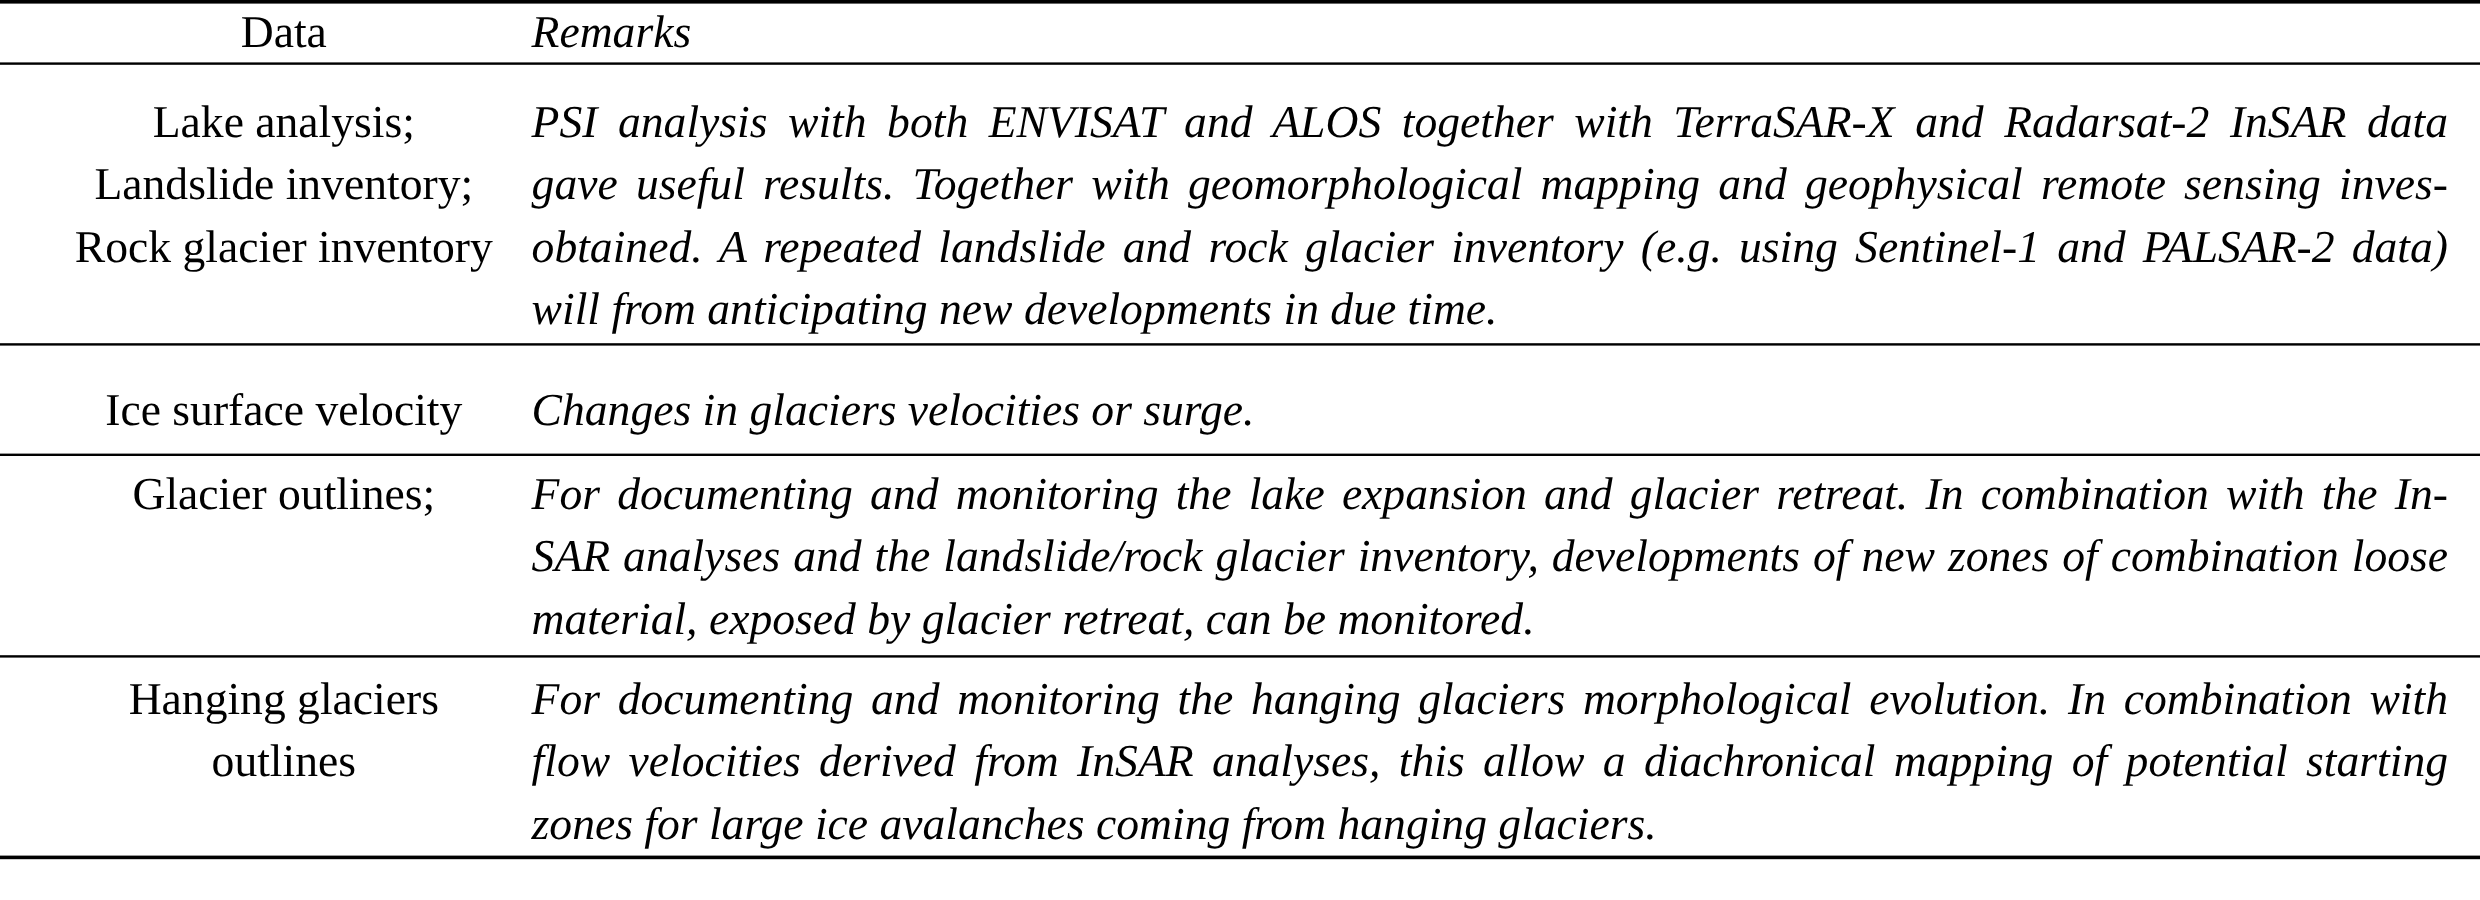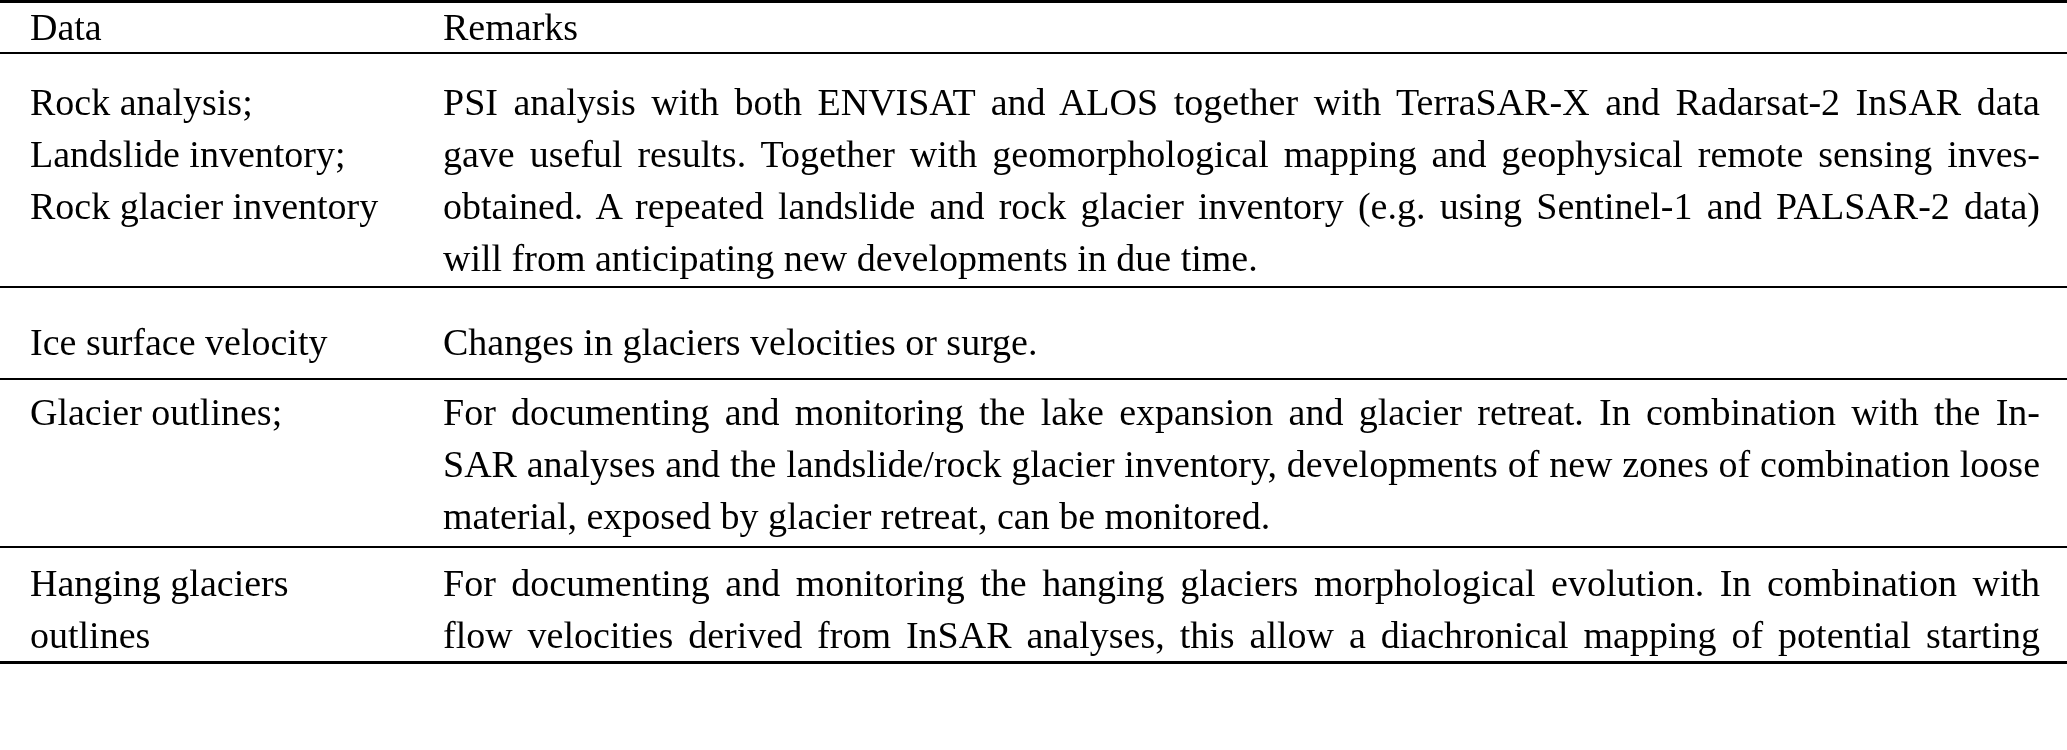--- a/index.html
+++ b/index.html
@@ -25,24 +25,26 @@
     height: 3px;
   }
   .trow {
     display: flex;
     align-items: flex-start;
   }
   .cell-data {
     width: 413px;
     padding-left: 30px;
     flex: 0 0 auto;
+    text-align: center;
   }
   .cell-remarks {
     width: 1597px;
     flex: 0 0 auto;
+    font-style: italic;
   }
   .hdr {
     height: 49px;
     align-items: center;
   }
   .hdr .cell-data, .hdr .cell-remarks {
     font-size: 38px;
     line-height: 49px;
   }
   .tline {
@@ -71,21 +73,21 @@
 
   <div class="trow hdr">
     <div class="cell-data">Data</div>
     <div class="cell-remarks">Remarks</div>
   </div>
 
   <div class="rule"></div>
 
   <div class="trow row1">
     <div class="cell-data">
-      <div class="tline">Rock analysis;</div>
+      <div class="tline">Lake analysis;</div>
       <div class="tline">Landslide inventory;</div>
       <div class="tline">Rock glacier inventory</div>
     </div>
     <div class="cell-remarks">
       <div class="tline just">PSI analysis with both ENVISAT and ALOS together with TerraSAR-X and Radarsat-2 InSAR data</div>
       <div class="tline just">gave useful results. Together with geomorphological mapping and geophysical remote sensing inves-</div>
       <div class="tline just">obtained. A repeated landslide and rock glacier inventory (e.g. using Sentinel-1 and PALSAR-2 data)</div>
       <div class="tline">will from anticipating new developments in due time.</div>
     </div>
   </div>
@@ -117,18 +119,19 @@
   <div class="rule"></div>
 
   <div class="trow row4">
     <div class="cell-data">
       <div class="tline">Hanging glaciers</div>
       <div class="tline">outlines</div>
     </div>
     <div class="cell-remarks">
       <div class="tline just">For documenting and monitoring the hanging glaciers morphological evolution. In combination with</div>
       <div class="tline just">flow velocities derived from InSAR analyses, this allow a diachronical mapping of potential starting</div>
+      <div class="tline">zones for large ice avalanches coming from hanging glaciers.</div>
     </div>
   </div>
 
   <div class="rule thick"></div>
 
 </div>
 
 </body></html>

